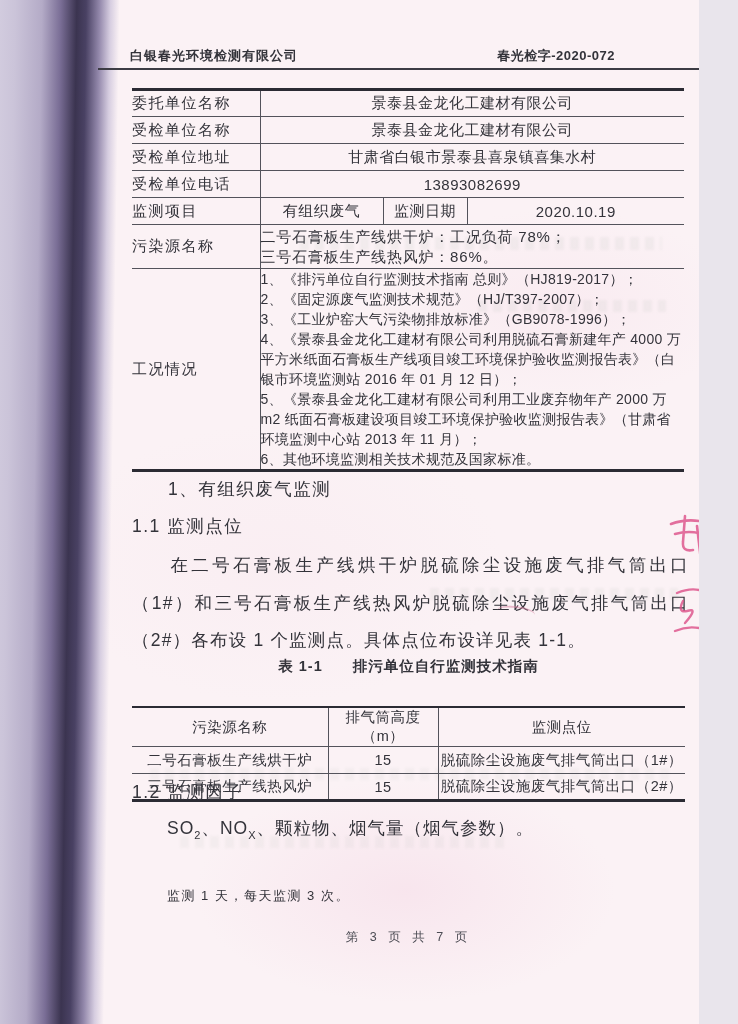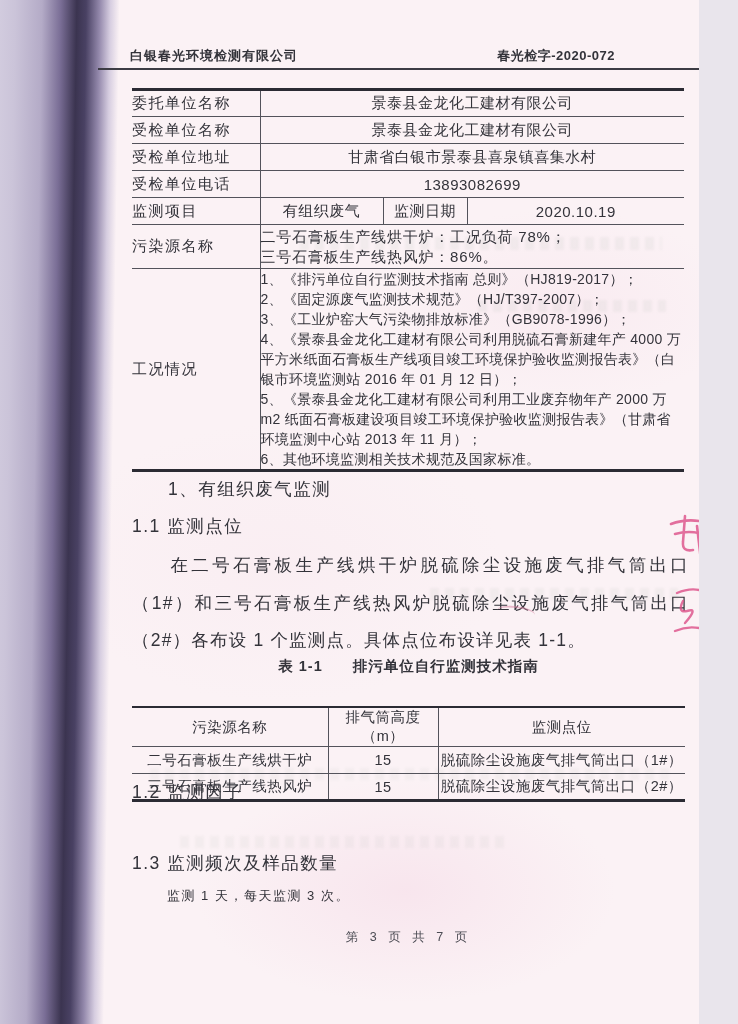--- a/index.html
+++ b/index.html
@@ -183,21 +183,23 @@
     </tr>
     <tr>
       <td class="v">三号石膏板生产线热风炉</td>
       <td class="v">15</td>
       <td>脱硫除尘设施废气排气筒出口（2#）</td>
     </tr>
   </tbody>
     </table>
 
   <div class="abs h-sec h12">1.2 监测因子</div>
-  <div class="abs h-sec h13">1.3 监测频次及样品数量</div>
+  <div class="abs facts">
+    <span>SO</span><sub>2</sub><span>、NO</span><sub>X</sub><span>、颗粒物、烟气量（烟气参数）。</span>
+  </div>
   <div class="abs p13">监测 1 天，每天监测 3 次。</div>
 
   <div class="abs footer">第 3 页 共 7 页</div>
 
   <div class="pencil-mark"></div>
   <div class="stamp" style="right:-8px; top:512px;">
     <svg width="40" height="54" viewBox="0 0 40 54">
       <g fill="none" stroke="#dd4f88" stroke-width="2.6" stroke-linecap="round">
         <path d="M4 12 Q 20 6 38 10"></path>
         <path d="M18 4 L 16 30 Q 15 40 26 38"></path>

